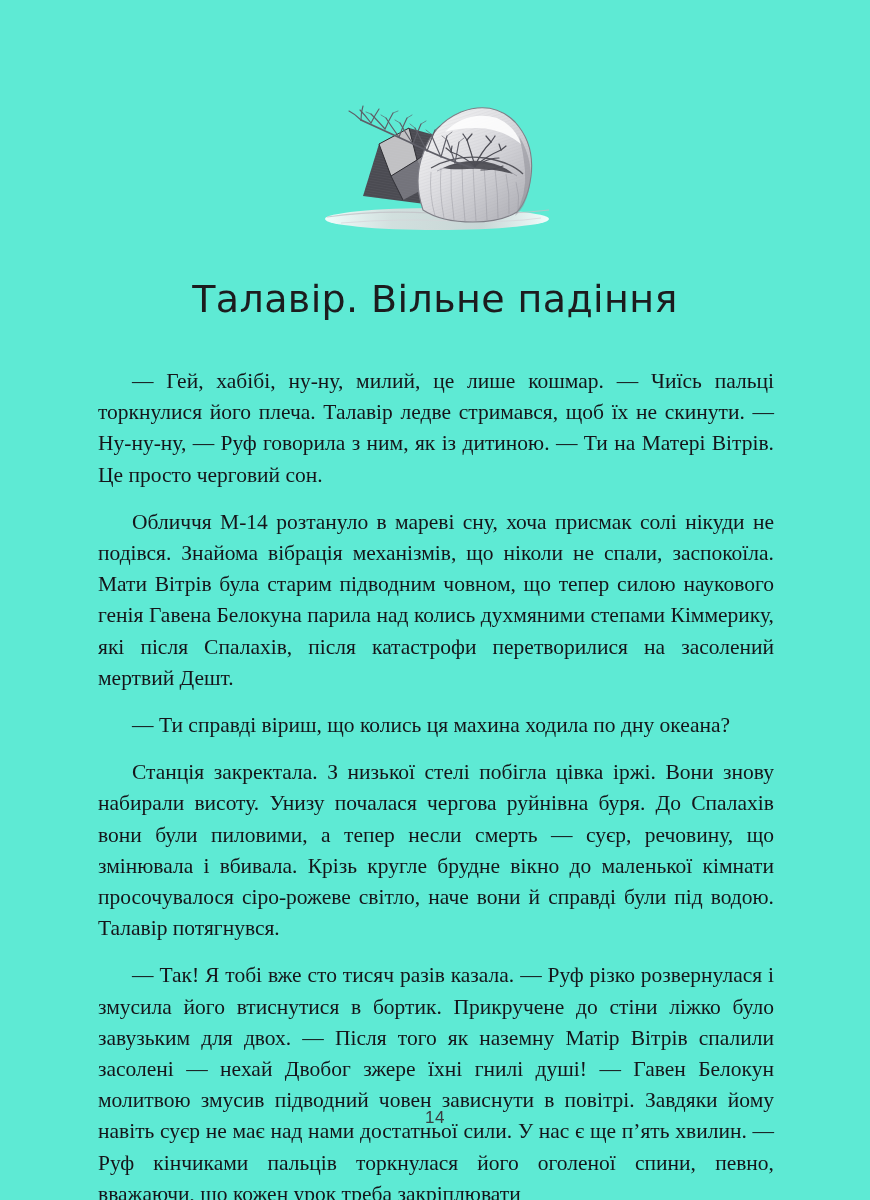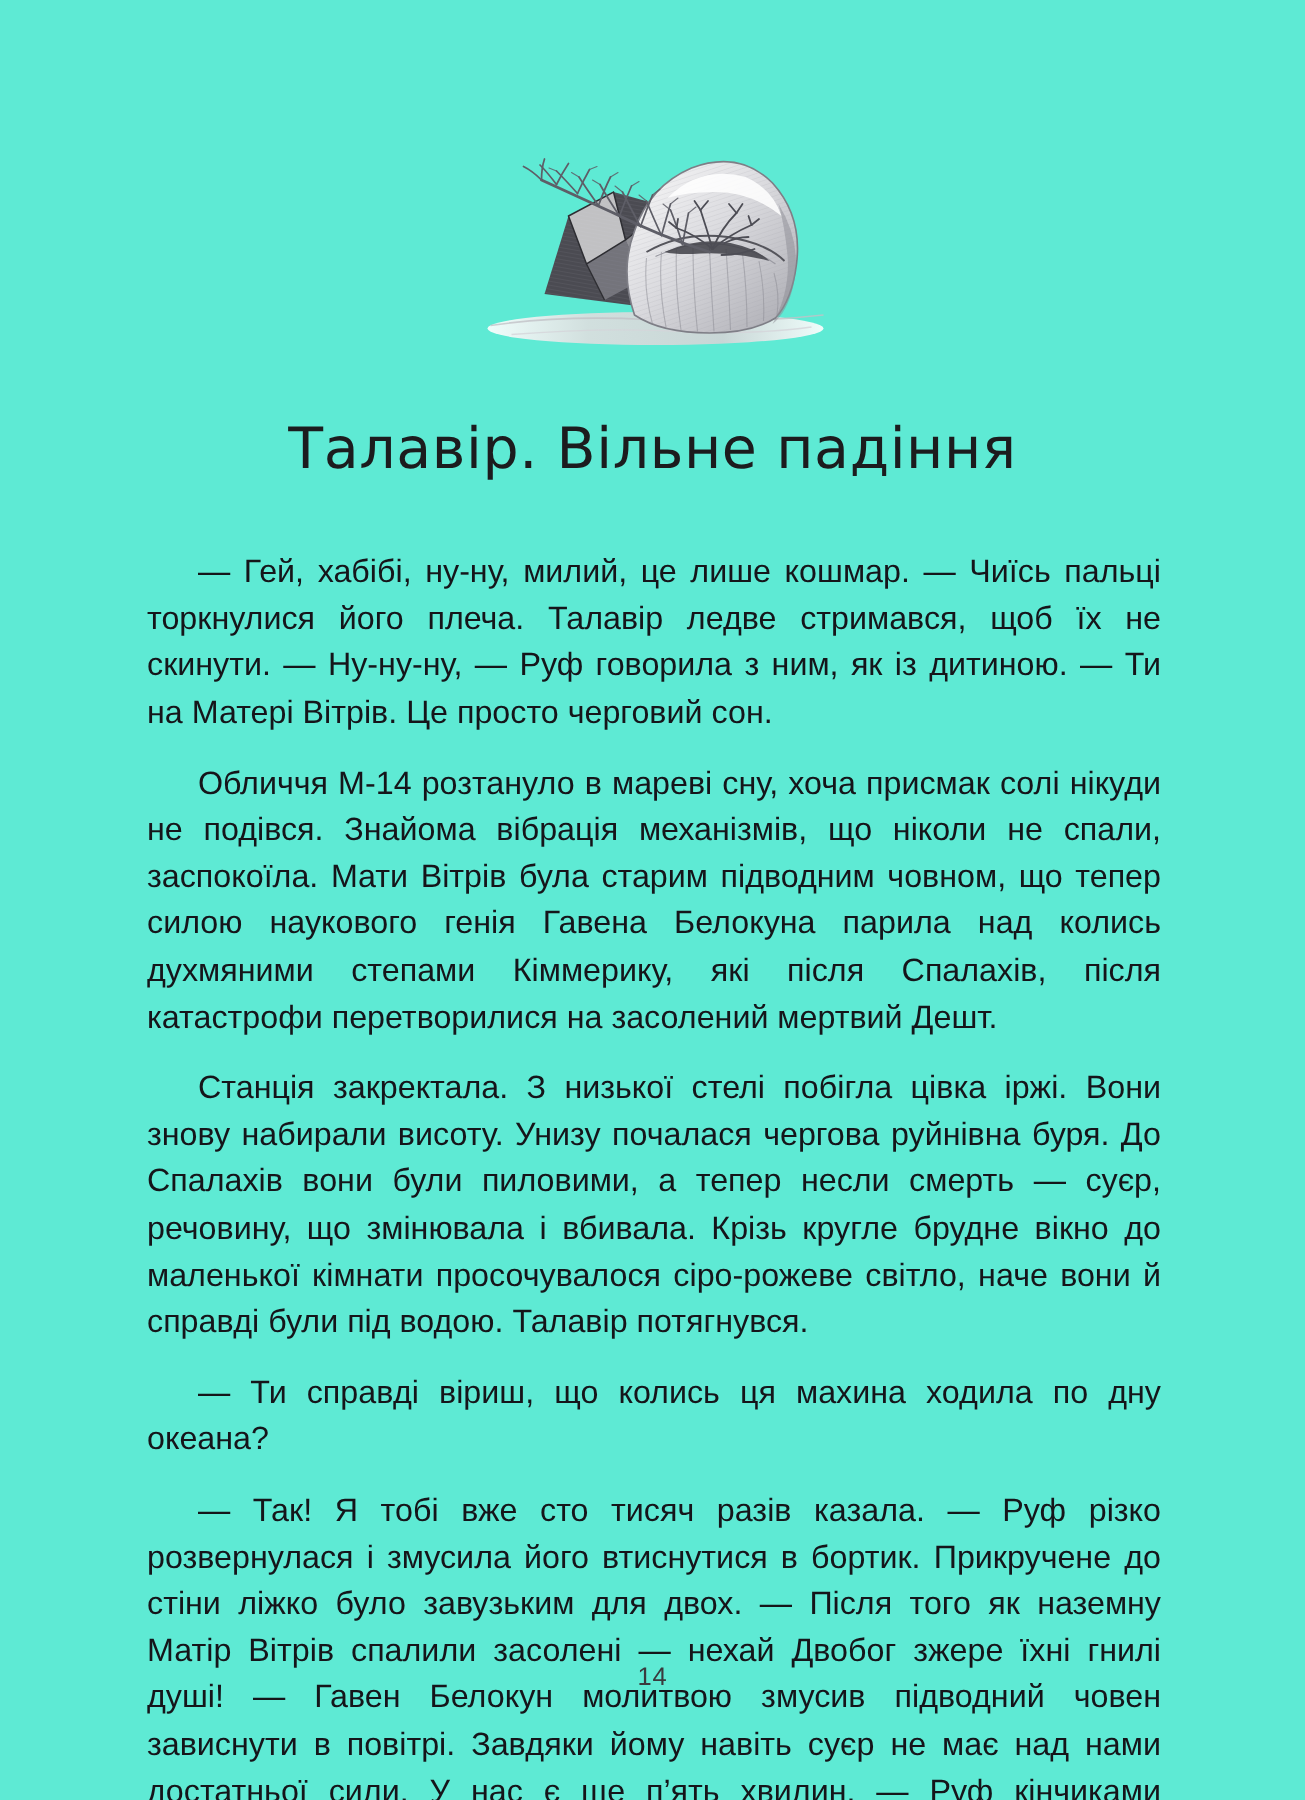--- a/index.html
+++ b/index.html
@@ -56,21 +56,21 @@
     width: 676px;
   }
   .para {
     margin: 0;
     text-align: justify;
     text-justify: inter-word;
     text-indent: 34px;
     font-size: 21.5px;
     line-height: 31.2px;
     color: #15151a;
-    font-family: Liberation Sans, sans-serif;
+    font-family: Liberation Serif, serif;
     hyphens: manual;
     -webkit-hyphens: manual;
   }
   .para + .para {
     margin-top: 16px;
   }
 
   
   .folio {
     position: absolute;
@@ -213,20 +213,20 @@
           <path d="M176 94 Q188 94 198 90"></path>
       </g>
     </svg>
   </div>
 
   <h1 class="chapter-title">Талавір. Вільне падіння</h1>
 
   <div class="text-column">
     <p class="para">— Гей, хабібі, ну-ну, милий, це лише кошмар. — Чиїсь пальці торкнулися його плеча. Талавір ледве стримався, щоб їх не скинути. — Ну-ну-ну, — Руф говорила з ним, як із дитиною. — Ти на Матері Вітрів. Це просто черговий сон.</p>
     <p class="para">Обличчя М-14 розтануло в мареві сну, хоча присмак солі нікуди не подівся. Знайома вібрація механізмів, що ніколи не спали, заспокоїла. Мати Вітрів була старим підводним човном, що тепер силою наукового генія Гавена Белокуна парила над колись духмяними степами Кіммерику, які після Спалахів, після катастрофи перетворилися на засолений мертвий Дешт.</p>
+    <p class="para">— Ти справді віриш, що колись ця махина ходила по дну океана?</p>
     <p class="para">Станція закректала. З низької стелі побігла цівка іржі. Вони знову набирали висоту. Унизу почалася чергова руйнівна буря. До Спалахів вони були пиловими, а тепер несли смерть — суєр, речовину, що змінювала і вбивала. Крізь кругле брудне вікно до маленької кімнати просочувалося сіро-рожеве світло, наче вони й справді були під водою. Талавір потягнувся.</p>
-    <p class="para">— Ти справді віриш, що колись ця махина ходила по дну океана?</p>
     <p class="para">— Так! Я тобі вже сто тисяч разів казала. — Руф різко розвернулася і змусила його втиснутися в бортик. Прикручене до стіни ліжко було завузьким для двох. — Після того як наземну Матір Вітрів спалили засолені — нехай Двобог зжере їхні гнилі душі! — Гавен Белокун молитвою змусив підводний човен зависнути в повітрі. Завдяки йому навіть суєр не має над нами достатньої сили. У нас є ще п’ять хвилин. — Руф кінчиками пальців торкнулася його оголеної спини, певно, вважаючи, що кожен урок треба закріплювати</p>
   </div>
 
   <div class="folio">14</div>
 
 </div>
 
 </body></html>

